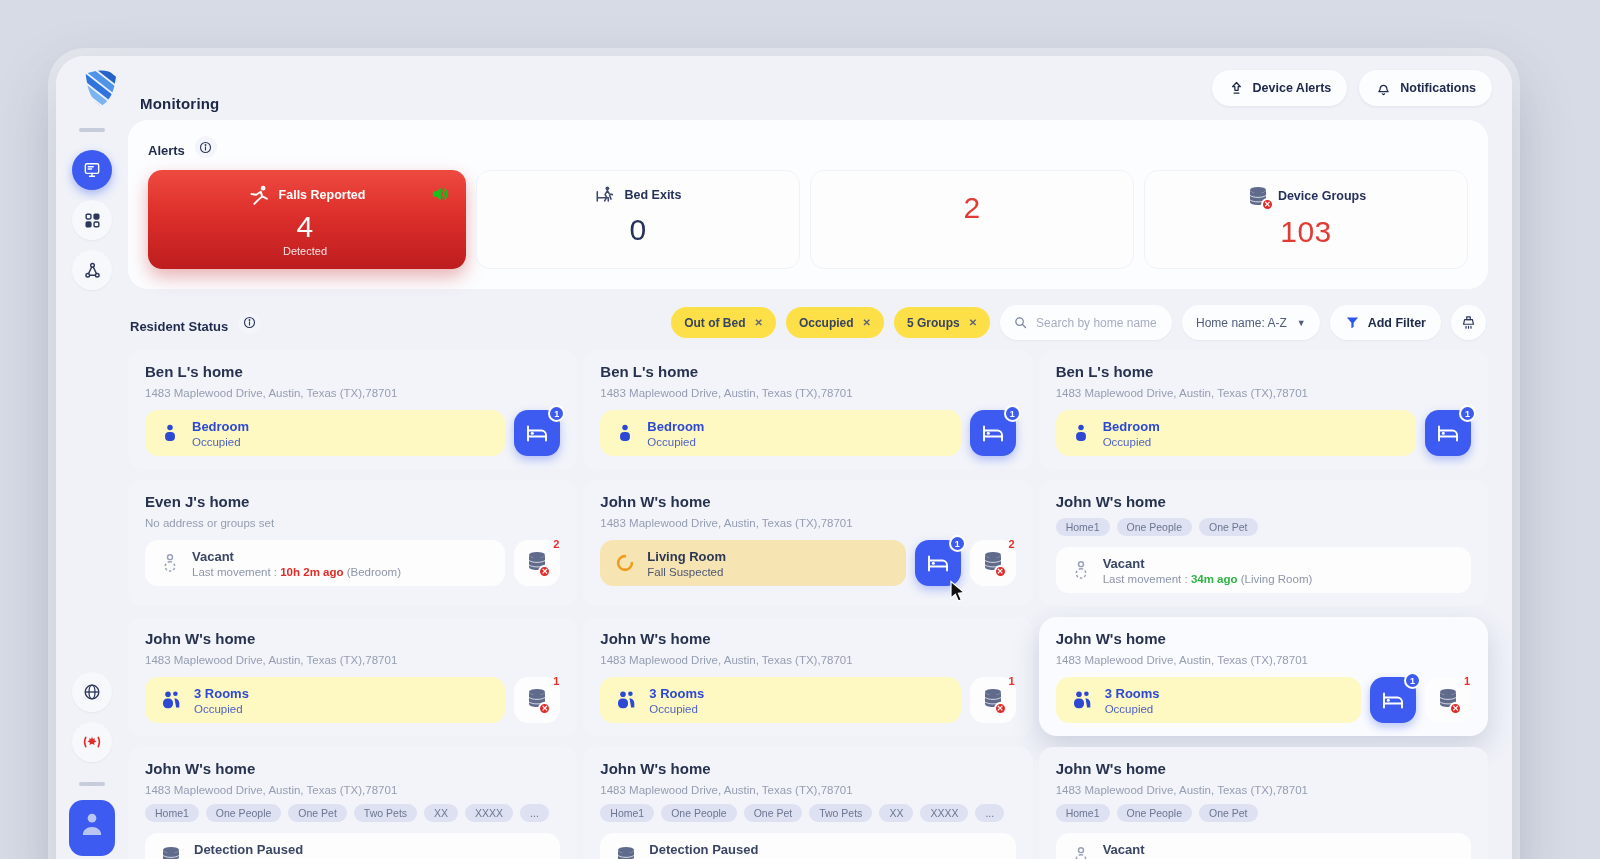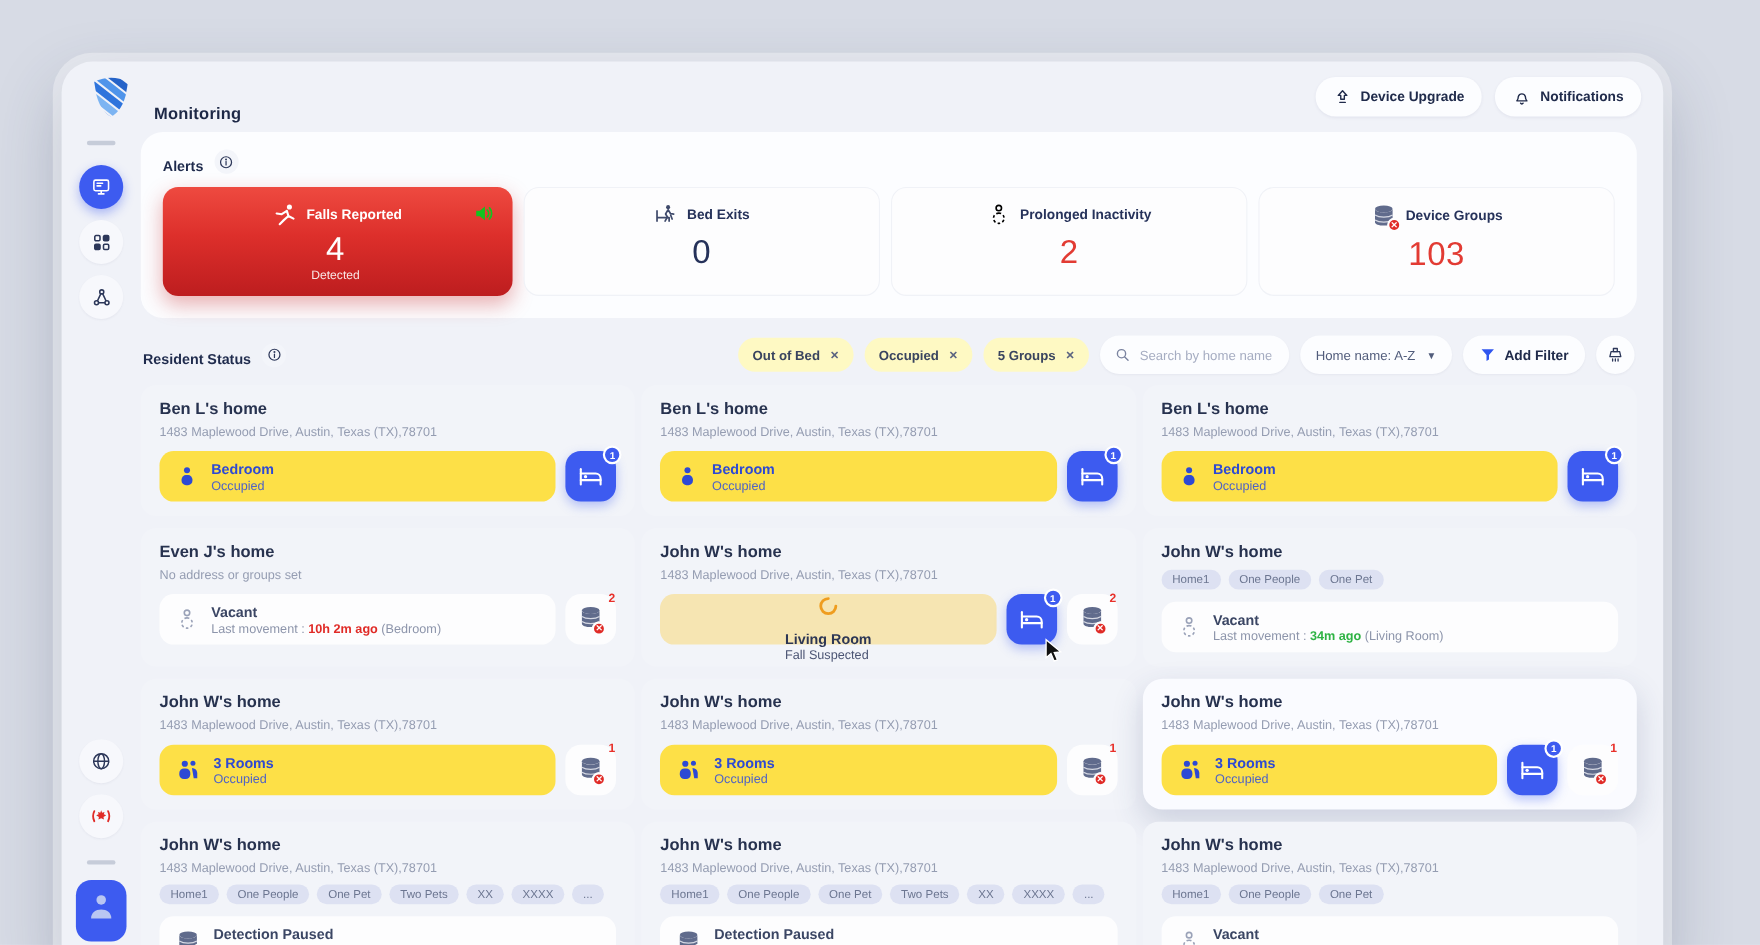--- a/index.html
+++ b/index.html
@@ -49,21 +49,21 @@
   .alert-sub { font-size:11px; margin-top:1px; color:rgba(255,255,255,.88); }
   .alert-card.danger { background:linear-gradient(180deg,#ee4a40 0%, #dd2f2b 45%, #bd1d1f 100%);
     border:none; box-shadow:0 8px 18px rgba(200,40,40,.35);padding-left:12px; }
   .alert-card.danger .alert-label { color:#fff; }
   .alert-card.danger .alert-value { color:#fff; margin-top:3px; }
   .alert-extra { position:absolute; right:16px; top:14px; }
 
   
   .rs-row { display:flex; align-items:center; margin:16px 2px 10px; }
   .rs-controls { margin-left:auto; display:flex; align-items:center; gap:10px; }
-  .chip { display:inline-flex; align-items:center; gap:9px; background:#fef9c3; border-radius:16px;
+  .chip { display:inline-flex; align-items:center; gap:9px; background:#fde047; border-radius:16px;
     height:31px; padding:0 13px; font-size:12px; font-weight:600; color:#39445f; cursor:pointer;text-align:right; }
   .chip-x { font-size:10px; color:#5b6480; cursor:pointer; }
   .search-box { display:flex; align-items:center; gap:8px; background:#fcfdff; border-radius:18px;
     height:35px; padding:0 13px; width:172px; box-shadow:0 1px 2px rgba(60,70,110,.06); }
   .search-box input { border:none; outline:none; background:transparent; font-size:12px; width:120px;
     font-family:Liberation Sans, sans-serif; color:#39445f; }
   .search-box input::placeholder { color:#a6adc2; }
   .sort-btn { display:flex; align-items:center; gap:10px; background:#fcfdff; border-radius:18px; height:35px;
     padding:0 14px; font-size:12px; color:#525d7c; cursor:pointer; box-shadow:0 1px 2px rgba(60,70,110,.06); }
   .chev { font-size:9px; color:#525d7c; }
@@ -75,22 +75,22 @@
   
   .home-grid { display:grid; grid-template-columns:repeat(3,1fr); column-gap:6px; row-gap:11px; }
   .home-card { background:#f2f4f9; border-radius:14px; padding:13px 17px 13px; min-height:112px; cursor:pointer; }
   .home-card.elevated { background:#fafbff; border-radius:18px; box-shadow:0 12px 28px rgba(45,60,110,.18); }
   .home-name { font-size:15px; font-weight:700; color:#27324f; }
   .home-addr { font-size:11.5px; color:#959db2; margin-top:7px; }
   .tag-row { display:flex; gap:7px; margin-top:8px; flex-wrap:wrap; }
   .tag { background:#dde1f2; color:#6c7691; font-size:10.5px; padding:3px 10px; border-radius:10px; }
   .status-row { display:flex; align-items:center; gap:9px; margin-top:11px; }
   .pill { flex:1; display:flex; align-items:center; gap:11px; height:46px; padding:0 14px; border-radius:13px; }
-  .pill.blue { background:#fde047; }
-  .pill.yellow { background:#f6e5b2;flex-direction:column; }
+  .pill.blue { background:#fef9c3; }
+  .pill.yellow { background:#f6e5b2; }
   .pill.white { background:#fdfdfe; }
   .pt1 { font-size:13px; font-weight:700; }
   .pt2 { font-size:11.5px; margin-top:2px; }
   .pill.blue .pt1 { color:#2d49d4; } .pill.blue .pt2 { color:#5063c4; }
   .pill.yellow .pt1 { color:#2c3655; } .pill.yellow .pt2 { color:#4c5574; }
   .pill.white .pt1 { color:#3b4664; } .pill.white .pt2 { color:#8d95ab; }
   .pt2 b { font-weight:700; }
   .pill-ic { display:flex; }
   .blue-ic { color:#2d49d4; } .gray-ic { color:#9aa2b8; } .orange-ic { color:#ef9d1f; }
 
@@ -142,21 +142,21 @@
     </div>
     <div class="app-title">Monitoring</div>
     <div class="topbar-actions">
       <div class="top-btn">
         <span class="icon">
           <svg width="17" height="17" viewBox="0 0 24 24" fill="none" stroke="#202b4b" stroke-width="1.8" stroke-linejoin="round" stroke-linecap="round">
             <path d="M12 3.5 17.5 9.5h-3.2v5h-4.6v-5H6.5z"></path>
               <path d="M8.5 18.5h7"></path>
           </svg>
         </span>
-        <span>Device Upgrade</span>
+        <span>Device Alerts</span>
       </div>
       <div class="top-btn">
         <span class="icon">
           <svg width="17" height="17" viewBox="0 0 24 24" fill="none" stroke="#202b4b" stroke-width="1.8" stroke-linecap="round" stroke-linejoin="round">
             <path d="M18.5 16.5h-13c1.4-1.6 2-3 2-5.6a4.7 4.7 0 0 1 9 0c0 2.6.6 4 2 5.6z"></path>
               <path d="M10.4 19.5a1.8 1.8 0 0 0 3.2 0"></path>
           </svg>
         </span>
         <span>Notifications</span>
       </div>
@@ -270,29 +270,20 @@
                     <path d="M2.5 8.5v10M2.5 15h12M14.5 15v3.5"></path>
                     <circle cx="13.5" cy="4.7" r="2" fill="#3f4a6b" stroke="none"></circle>
                     <path d="M13.5 7.2 11 11.5l1.8 3M13.5 7.2l2.3 3.8 3.2.6M12.8 14.5 10.5 18.5M16 12.5l1.5 4"></path>
                   </svg>
                 </span>
                 <span class="alert-label">Bed Exits</span>
               </div>
               <div class="alert-value" style="color:#26325a">0</div>
             </div>
             <div class="alert-card plain">
-              <div class="alert-head">
-                <span class="icon ">
-                  <svg width="22" height="22" viewBox="0 0 24 24" fill="none" stroke="currentColor" stroke-width="1.6">
-                    <circle cx="12" cy="5.6" r="2.7"></circle>
-                    <rect x="6.8" y="10.6" width="10.4" height="10.2" rx="5" stroke-dasharray="2.6 2.3"></rect>
-                  </svg>
-                </span>
-                <span class="alert-label">Prolonged Inactivity</span>
-              </div>
               <div class="alert-value" style="color:#e23b33">2</div>
             </div>
             <div class="alert-card plain">
               <div class="alert-head">
                 <span class="dev-inline" style="color:#606b8c">
                   <span class="icon ">
                     <svg width="24" height="24" viewBox="0 0 24 24" fill="currentColor">
                       <ellipse cx="12" cy="6" rx="8" ry="3.1"></ellipse>
                       <path d="M4 6v12c0 1.7 3.6 3.1 8 3.1s8-1.4 8-3.1V6c0 1.7-3.6 3.1-8 3.1S4 7.7 4 6z"></path>
                       <path d="M4 11.5c1.8 1.2 4.7 1.9 8 1.9s6.2-.7 8-1.9" stroke="#f2f4f9" stroke-width="1" fill="none" opacity=".8"></path>

